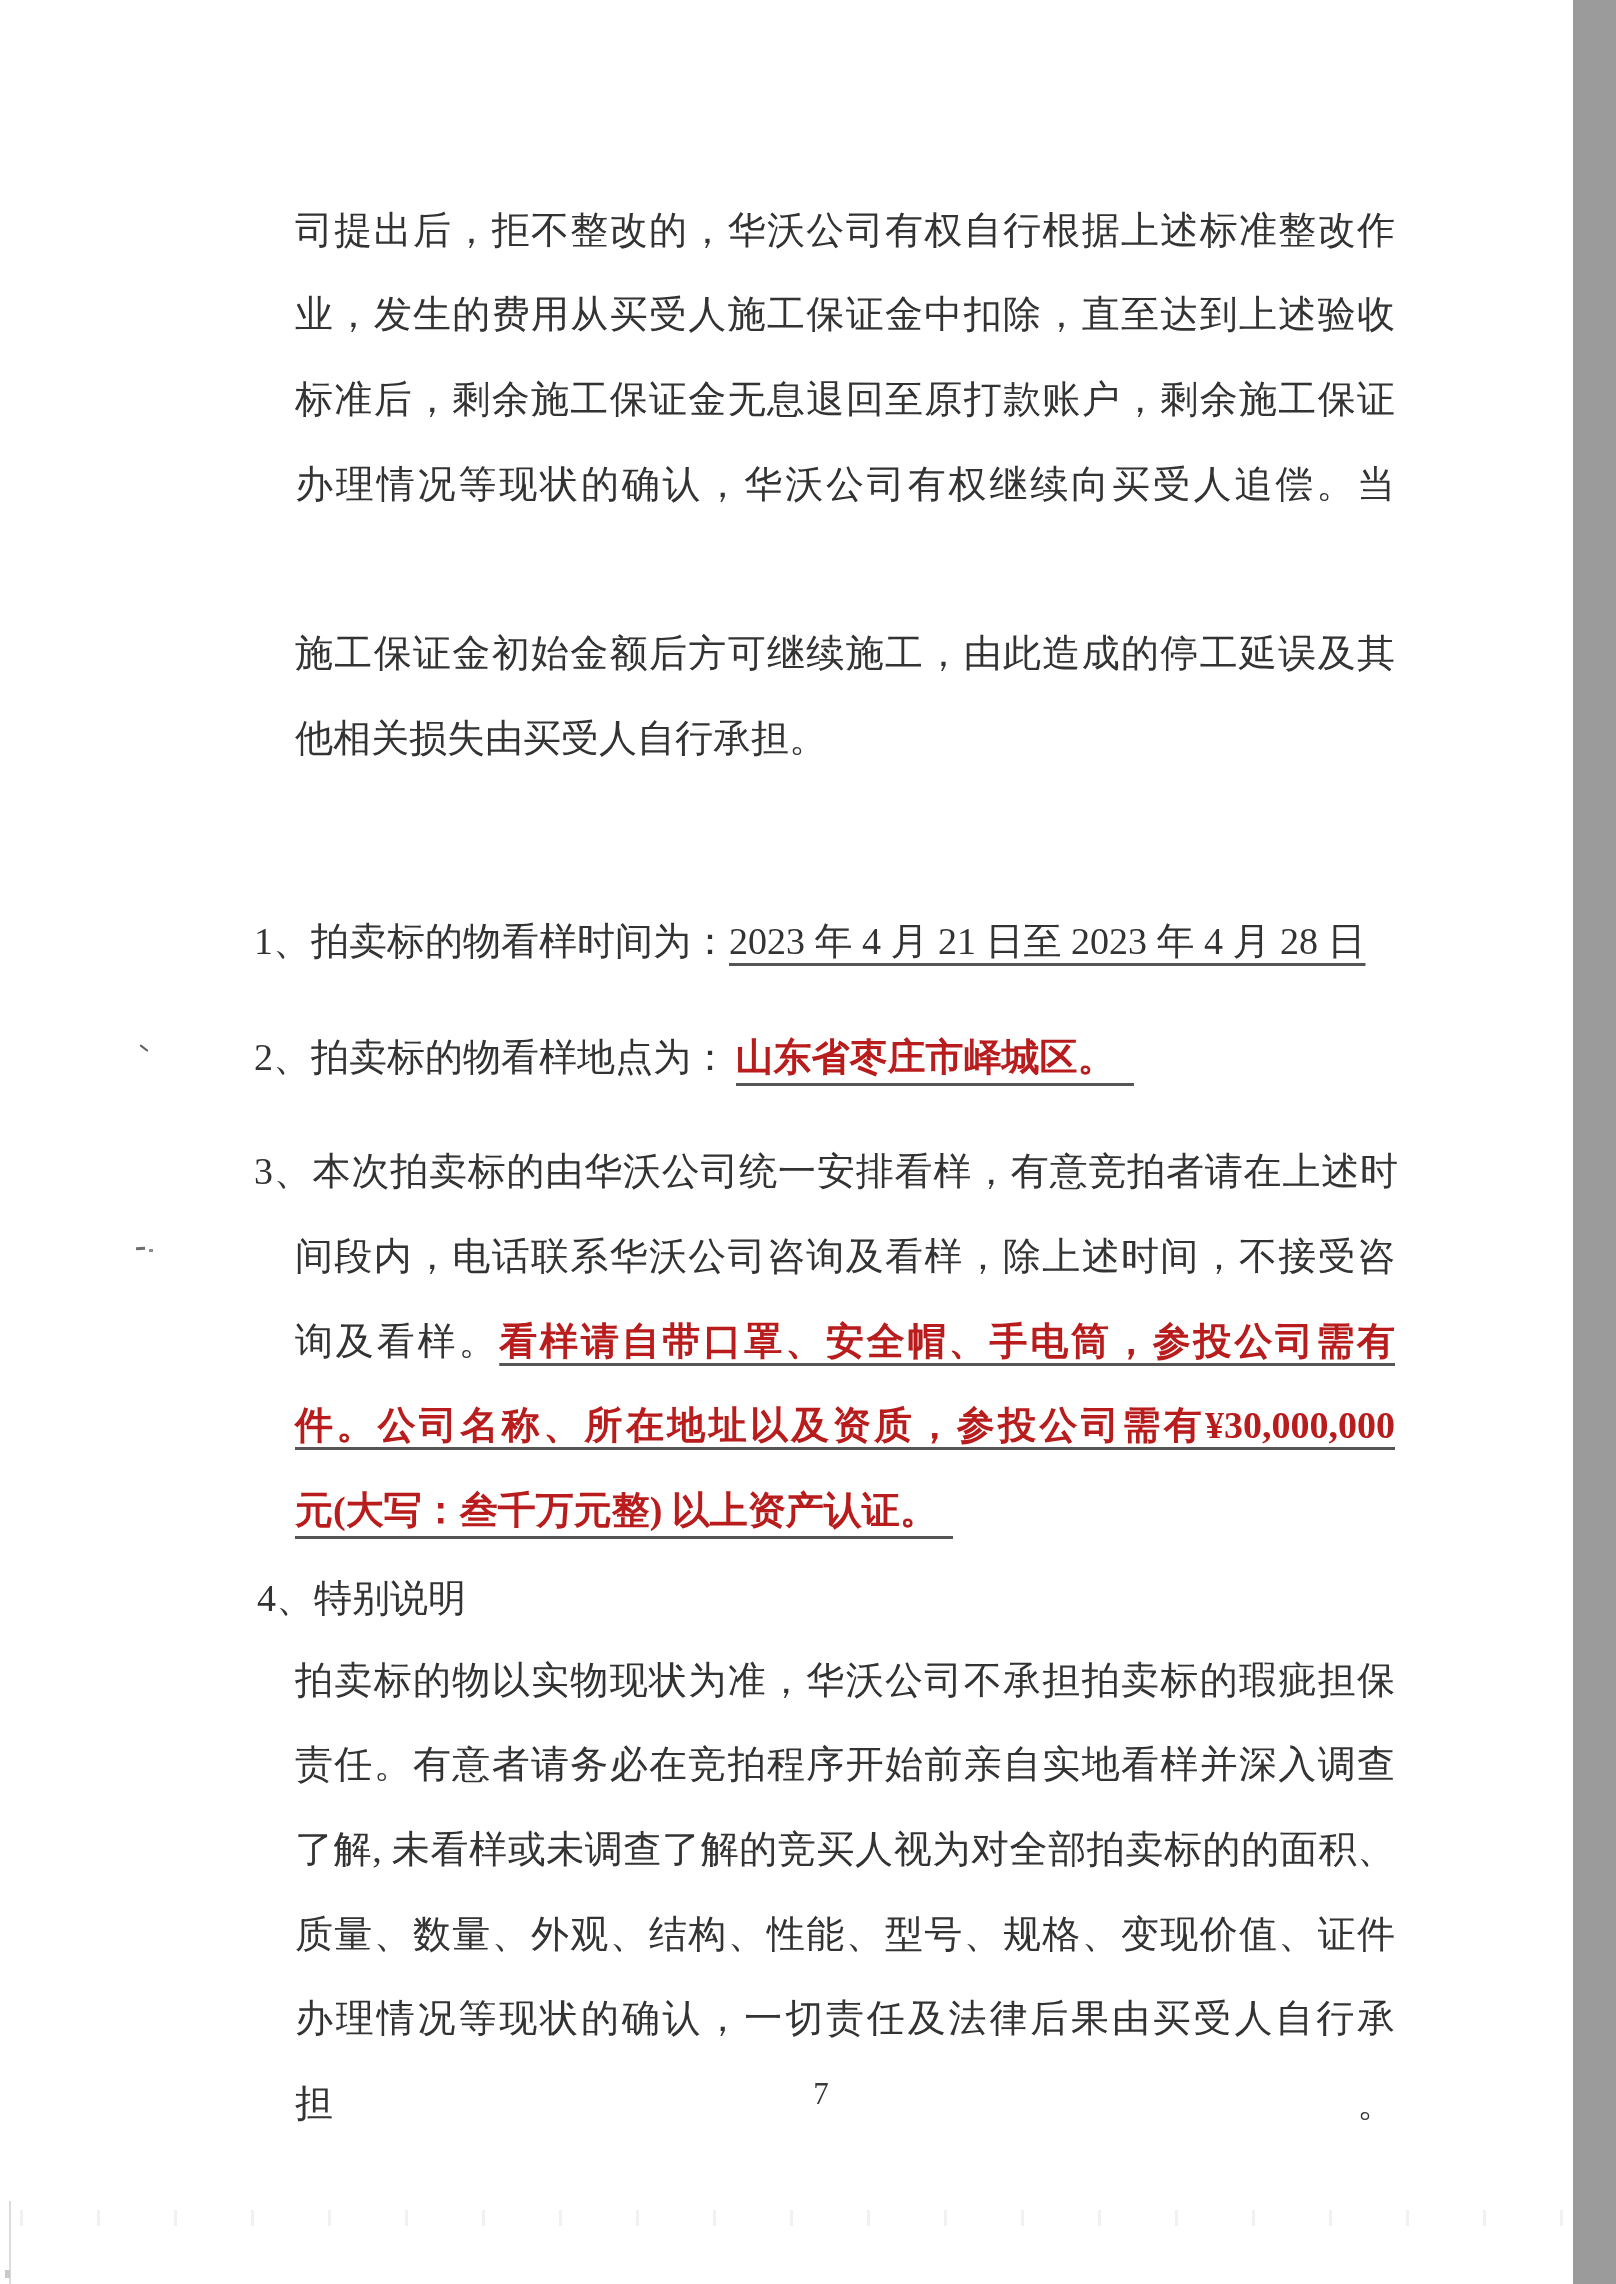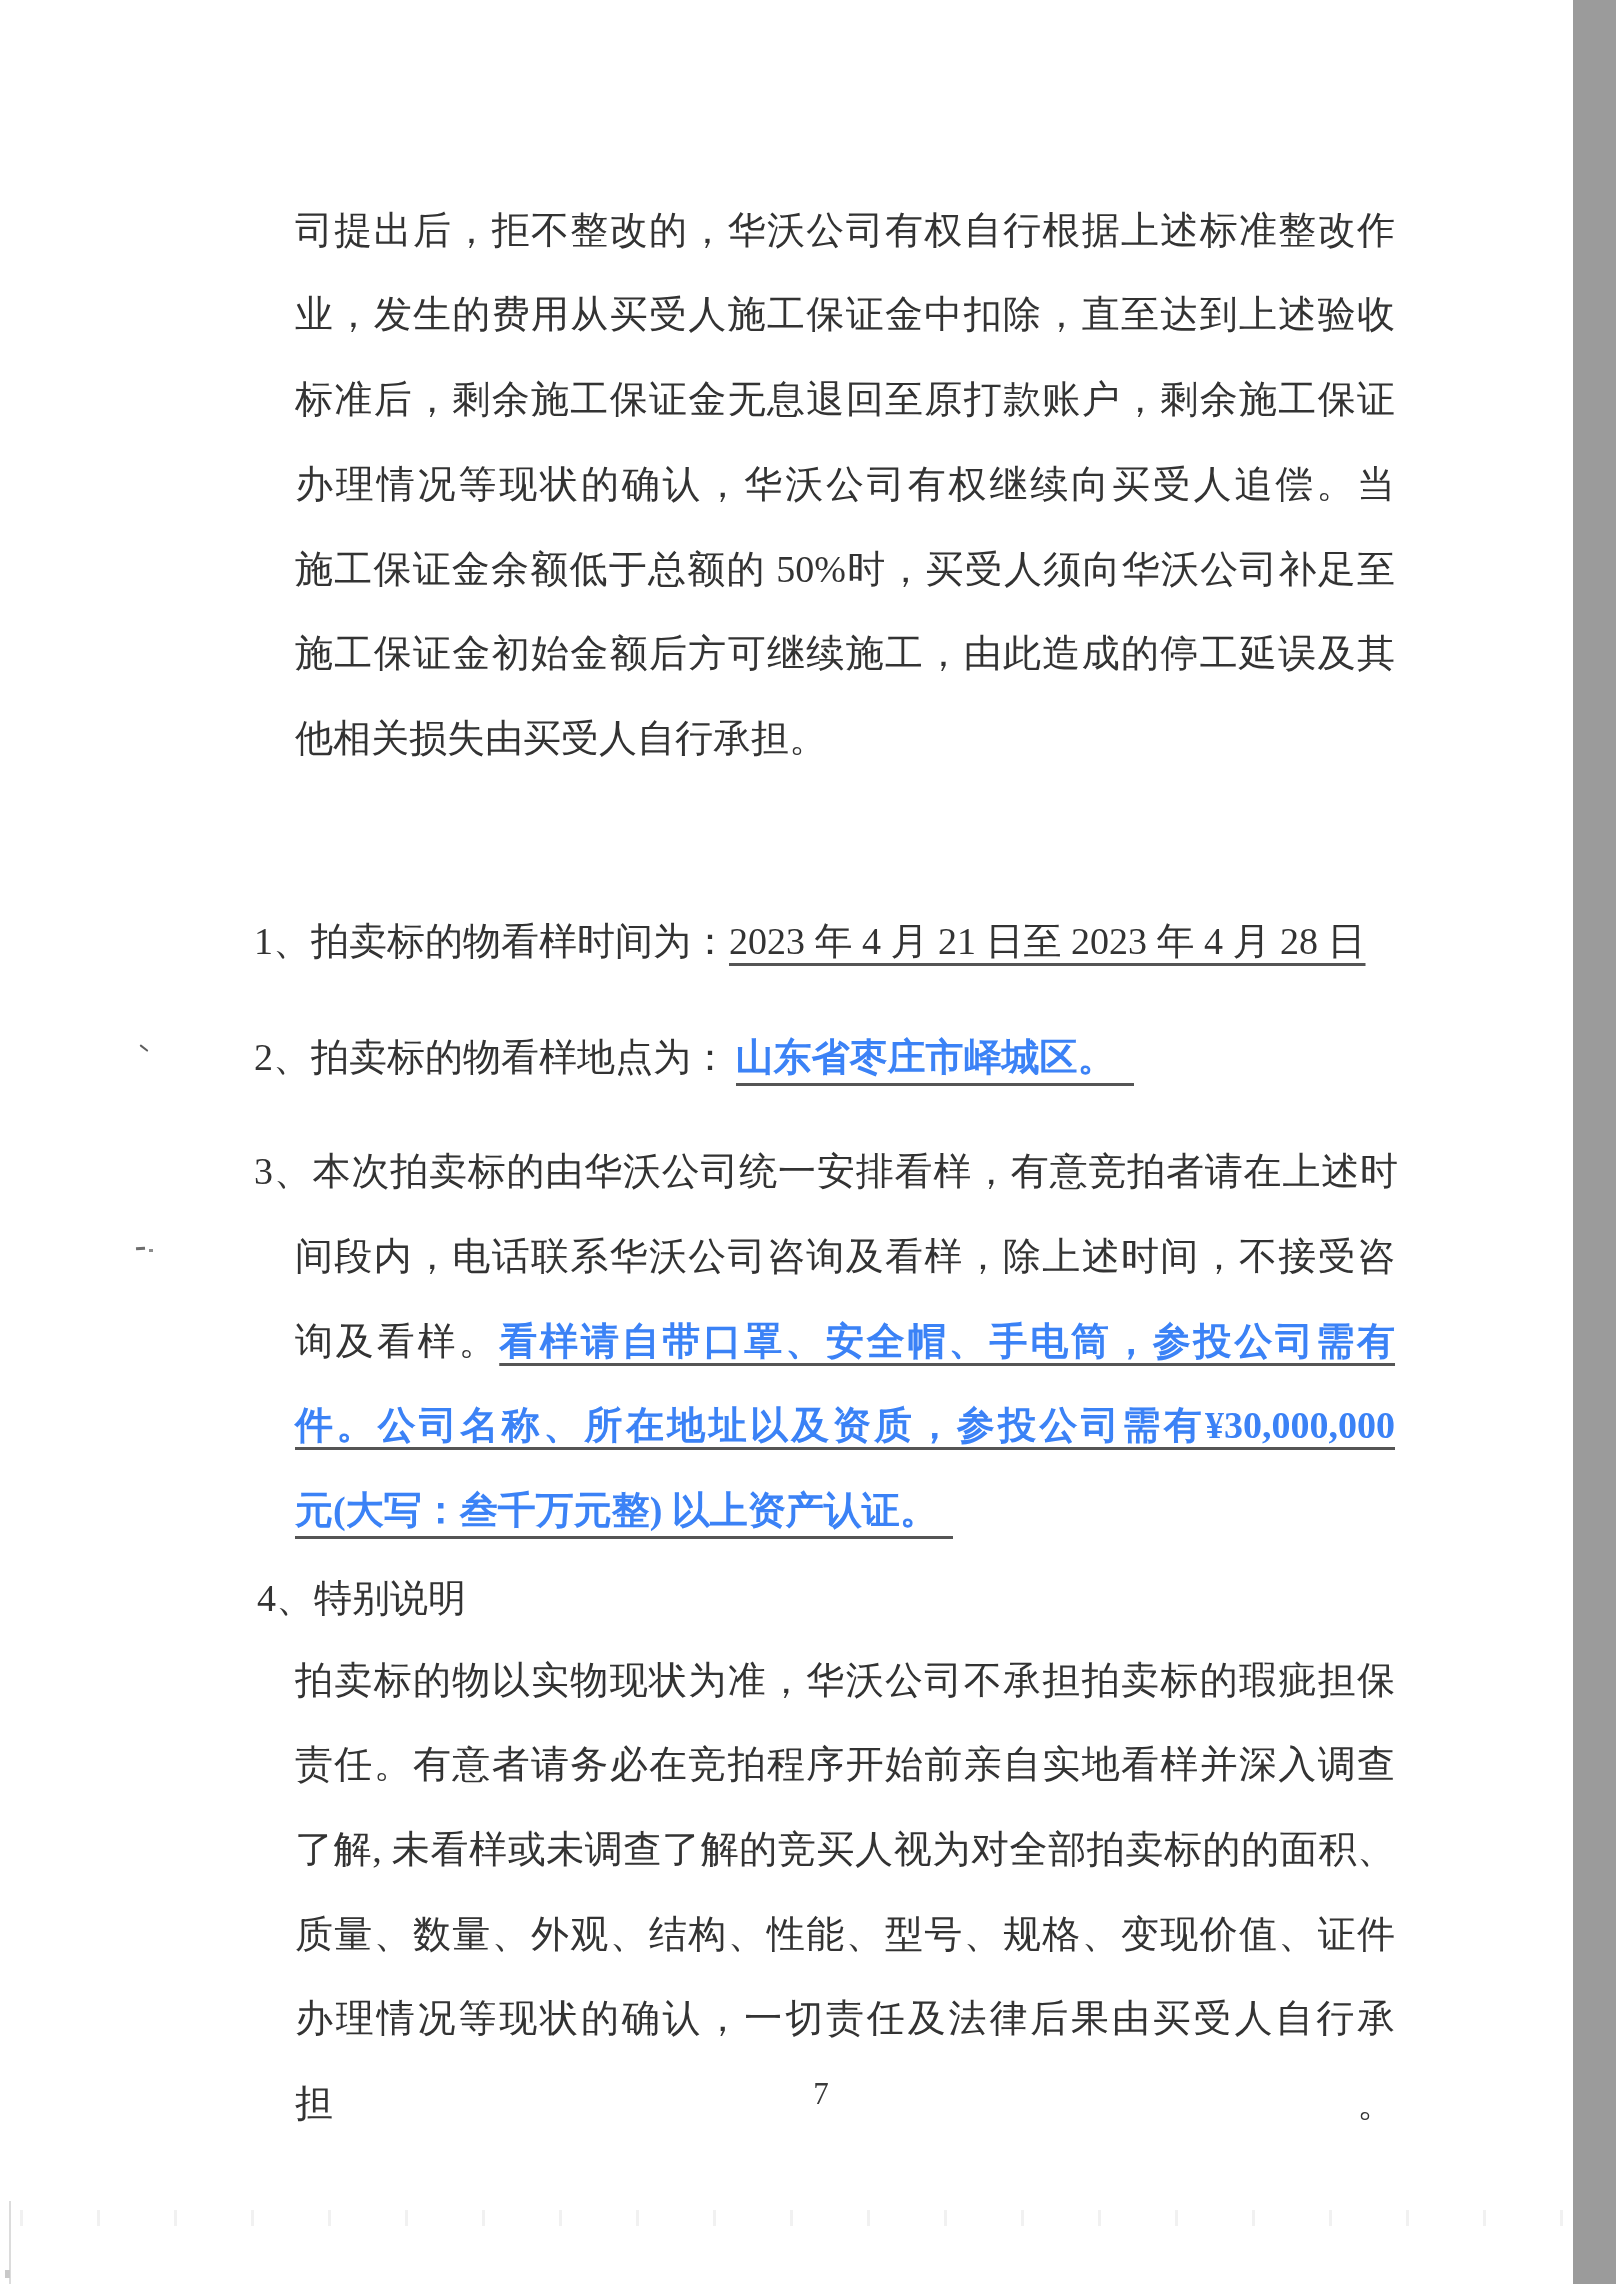--- a/index.html
+++ b/index.html
@@ -21,21 +21,21 @@
   }
   .just{
     white-space:normal;
     text-align:justify;
     text-align-last:justify;
     -moz-text-align-last:justify;
     text-justify:inter-character;
     width:1100px;
   }
   .wide{width:1144px;}
-  .bold{font-weight:bold;color:#3b82f6;}
+  .bold{font-weight:bold;color:#b91c1c;}
   .uline{
     text-decoration:underline;
     text-decoration-thickness:3.3px;
     text-underline-offset:9px;
     text-decoration-color:#555555;
   }
   .borderline{
     border-bottom:3.3px solid #555555;
     padding-bottom:4.6px;
   }
@@ -68,21 +68,20 @@
 </style>
 </head>
 <body>
 
 <div id="page">
 
   <div class="line just" style="top:188px;left:295px;">司提出后，拒不整改的，华沃公司有权自行根据上述标准整改作</div>
   <div class="line just" style="top:272px;left:295px;">业，发生的费用从买受人施工保证金中扣除，直至达到上述验收</div>
   <div class="line just" style="top:357px;left:295px;">标准后，剩余施工保证金无息退回至原打款账户，剩余施工保证</div>
   <div class="line just" style="top:442px;left:295px;">办理情况等现状的确认，华沃公司有权继续向买受人追偿。当</div>
-  <div class="line just" style="top:527px;left:295px;">施工保证金余额低于总额的 50%时，买受人须向华沃公司补足至</div>
   <div class="line just" style="top:611px;left:295px;">施工保证金初始金额后方可继续施工，由此造成的停工延误及其</div>
   <div class="line" style="top:696px;left:295px;">他相关损失由买受人自行承担。</div>
 
 
   <div class="line" style="top:899px;left:254px;">
     <span>1、拍卖标的物看样时间为：</span><span class="uline">2023 年 4 月 21 日至 2023 年 4 月 28 日</span>
   </div>
 
   <div class="line" style="top:1015px;left:254px;">
     <span>2、拍卖标的物看样地点为：</span><span class="bold borderline gap" style="padding-right:18px;">山东省枣庄市峄城区。</span>

